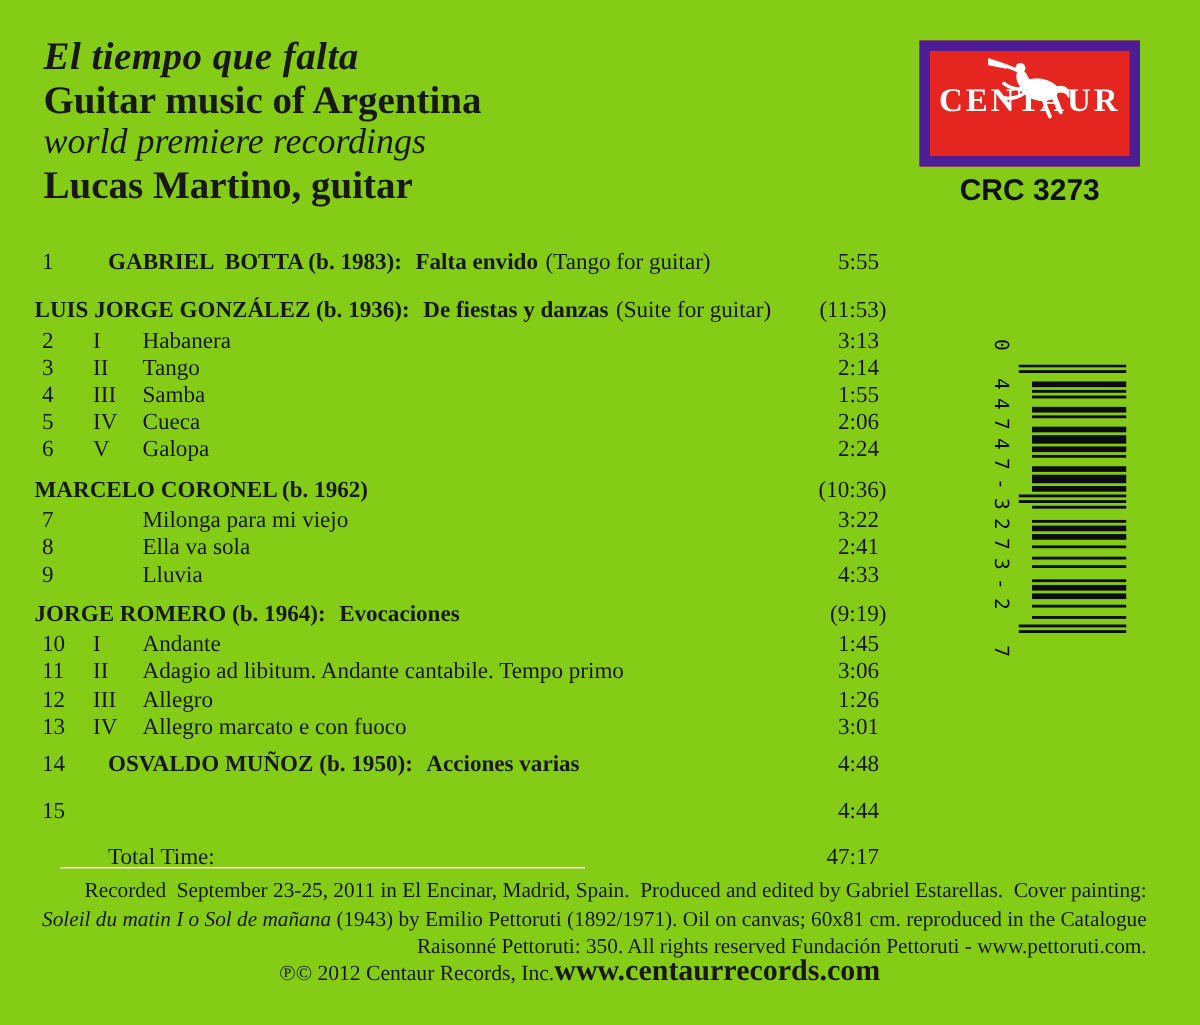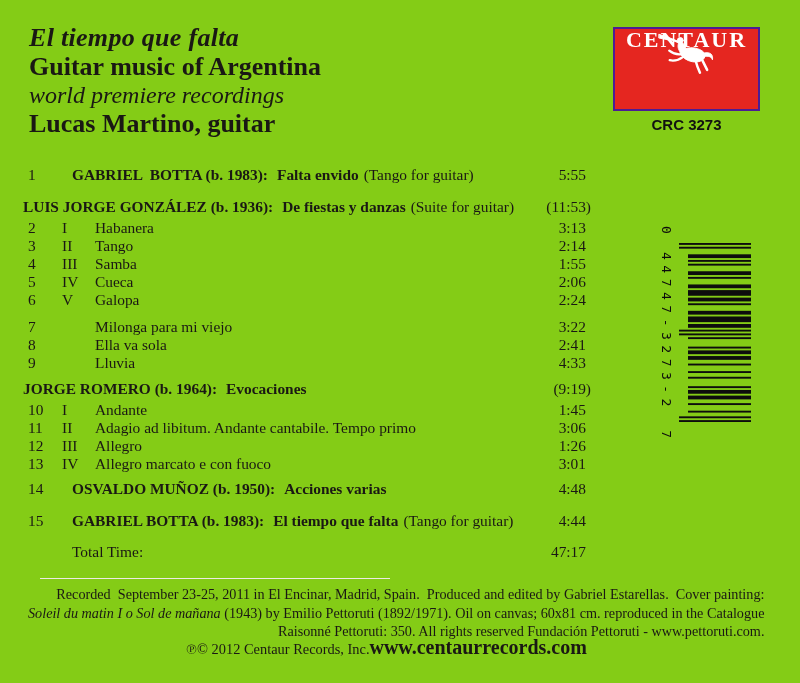--- a/index.html
+++ b/index.html
@@ -8,27 +8,27 @@
 
   
   .header{position:absolute;left:29px;top:23px;}
   .h-title{font-size:26px;font-weight:bold;font-style:italic;line-height:29px;letter-spacing:.3px;}
   .h-sub{font-size:26px;font-weight:bold;line-height:29px;}
   .h-tag{font-size:24px;font-style:italic;line-height:28px;}
   .h-artist{font-size:26px;font-weight:bold;line-height:30px;}
 
   
   .logo-box{position:absolute;left:613px;top:27px;width:147px;height:84px;background:#e52620;
-            border:2px solid #4c1d95;box-sizing:border-box;display:flex;flex-direction:column;
-            align-items:center;justify-content:flex-start;}
+            border:7px solid #4c1d95;box-sizing:border-box;display:flex;flex-direction:column;
+            align-items:center;justify-content:center;}
   .logo-art{position:absolute;left:50%;top:1px;transform:translateX(-50%);}
   .logo-word{position:relative;color:#ffffff;font-weight:bold;font-size:22px;letter-spacing:2px;
              line-height:1;margin-bottom:5px;}
   .catalog{position:absolute;left:613px;top:116px;width:147px;text-align:center;
-           font-family:"Liberation Sans",sans-serif;font-weight:bold;font-size:15px;color:#111;}
+           font-family:"Liberation Sans",sans-serif;font-weight:bold;font-size:20px;color:#111;}
 
   
   .barcode-digits{position:absolute;left:676px;top:226px;width:212px;height:18px;
                   transform:rotate(90deg);transform-origin:0 0;display:flex;
                   justify-content:space-between;align-items:center;
                   font-family:"DejaVu Sans Mono",monospace;font-size:13px;color:#0c0c0c;}
   .bc-main{letter-spacing:5.5px;}
   #barcode-bars{position:absolute;left:679px;top:243px;}
 
   
@@ -168,20 +168,24 @@
           <span class="time">2:06</span>
         </div>
         <div class="trow movement">
           <span class="num">6</span>
           <span class="roman">V</span>
           <span class="mtitle">Galopa</span>
           <span class="time">2:24</span>
         </div>
       </div>
       <div class="group">
+        <div class="trow headrow">
+          <span class="cline"><span class="composer">MARCELO CORONEL (b. 1962)</span></span>
+          <span class="time paren">(10:36)</span>
+        </div>
         <div class="trow movement">
           <span class="num">7</span>
           <span class="mtitle">Milonga para mi viejo</span>
           <span class="time">3:22</span>
         </div>
         <div class="trow movement">
           <span class="num">8</span>
           <span class="mtitle">Ella va sola</span>
           <span class="time">2:41</span>
         </div>
@@ -224,21 +228,20 @@
       <div class="group">
         <div class="trow single">
           <span class="num">14</span>
           <span class="cline"><span class="composer">OSVALDO MUÑOZ (b. 1950):</span><span class="work">Acciones varias</span></span>
           <span class="time">4:48</span>
         </div>
       </div>
       <div class="group">
         <div class="trow single">
           <span class="num">15</span>
-          <span class="cline"><span class="composer">GABRIEL BOTTA (b. 1983):</span><span class="work">El tiempo que falta</span><span class="note">(Tango for guitar)</span></span>
           <span class="time">4:44</span>
         </div>
       </div>
       <div class="trow total-row">
         <span class="cline">Total Time:</span>
         <span class="time">47:17</span>
       </div>
     </div>
 
   <div class="totals-rule"></div>

